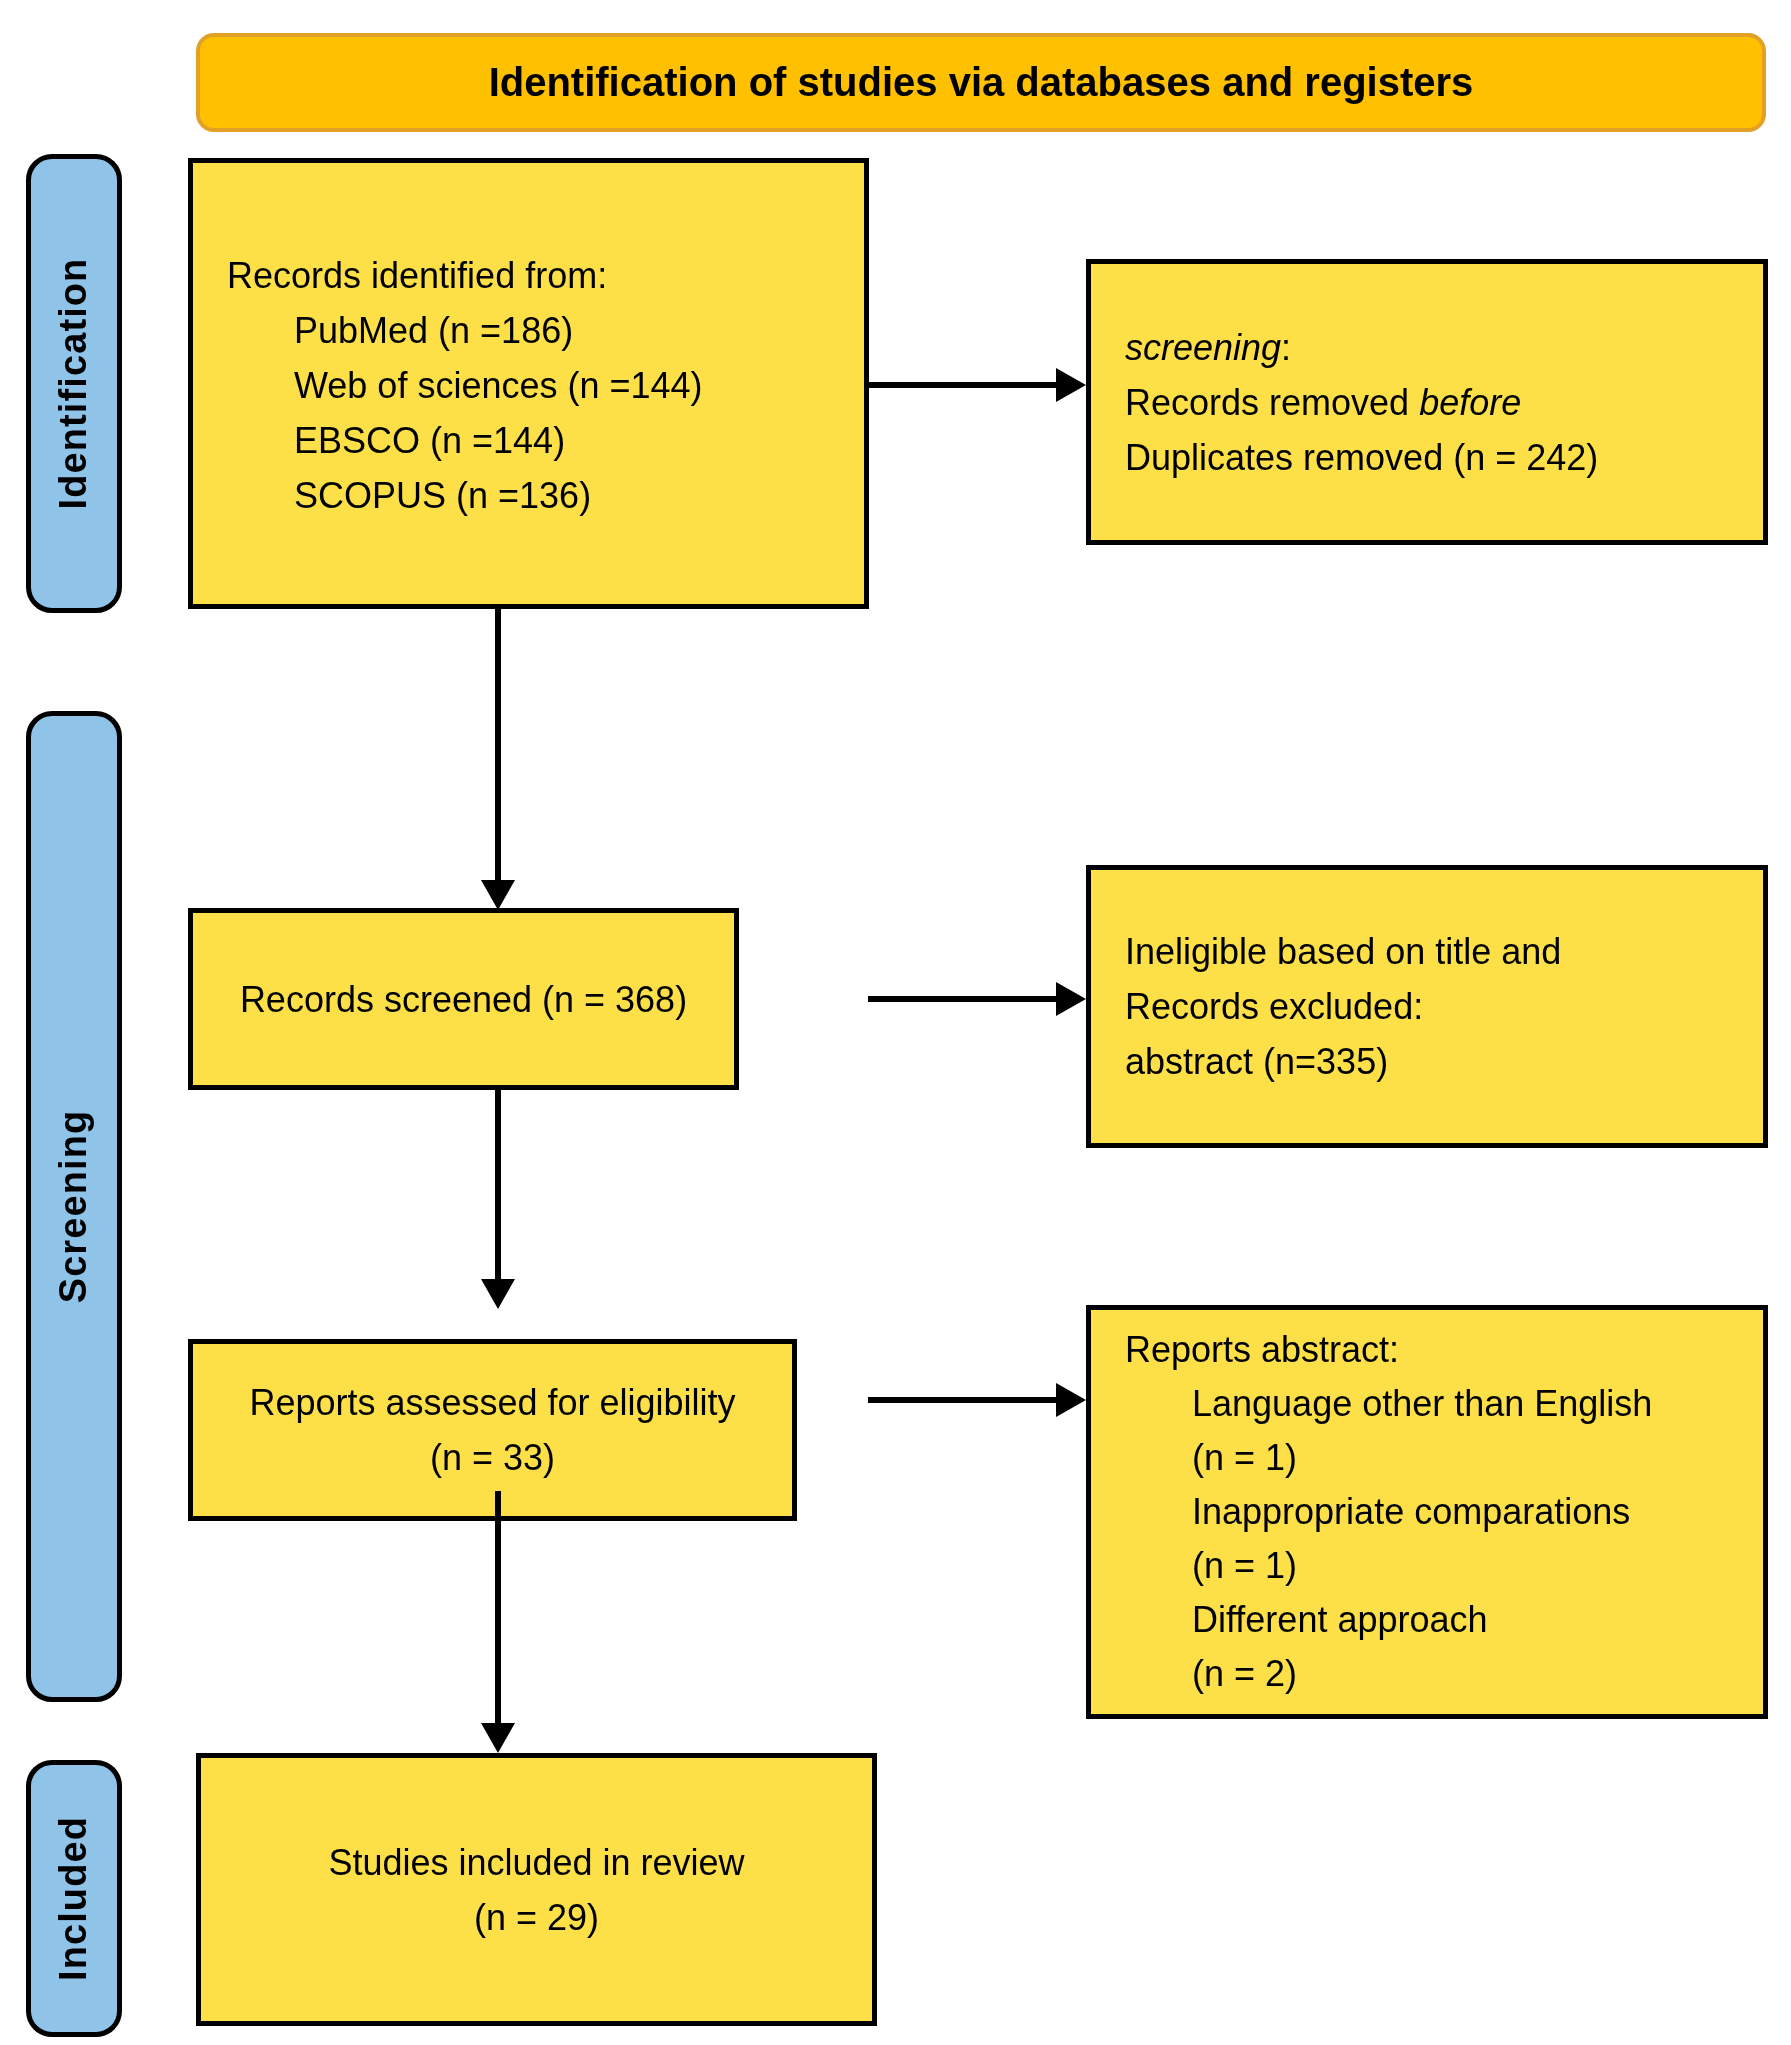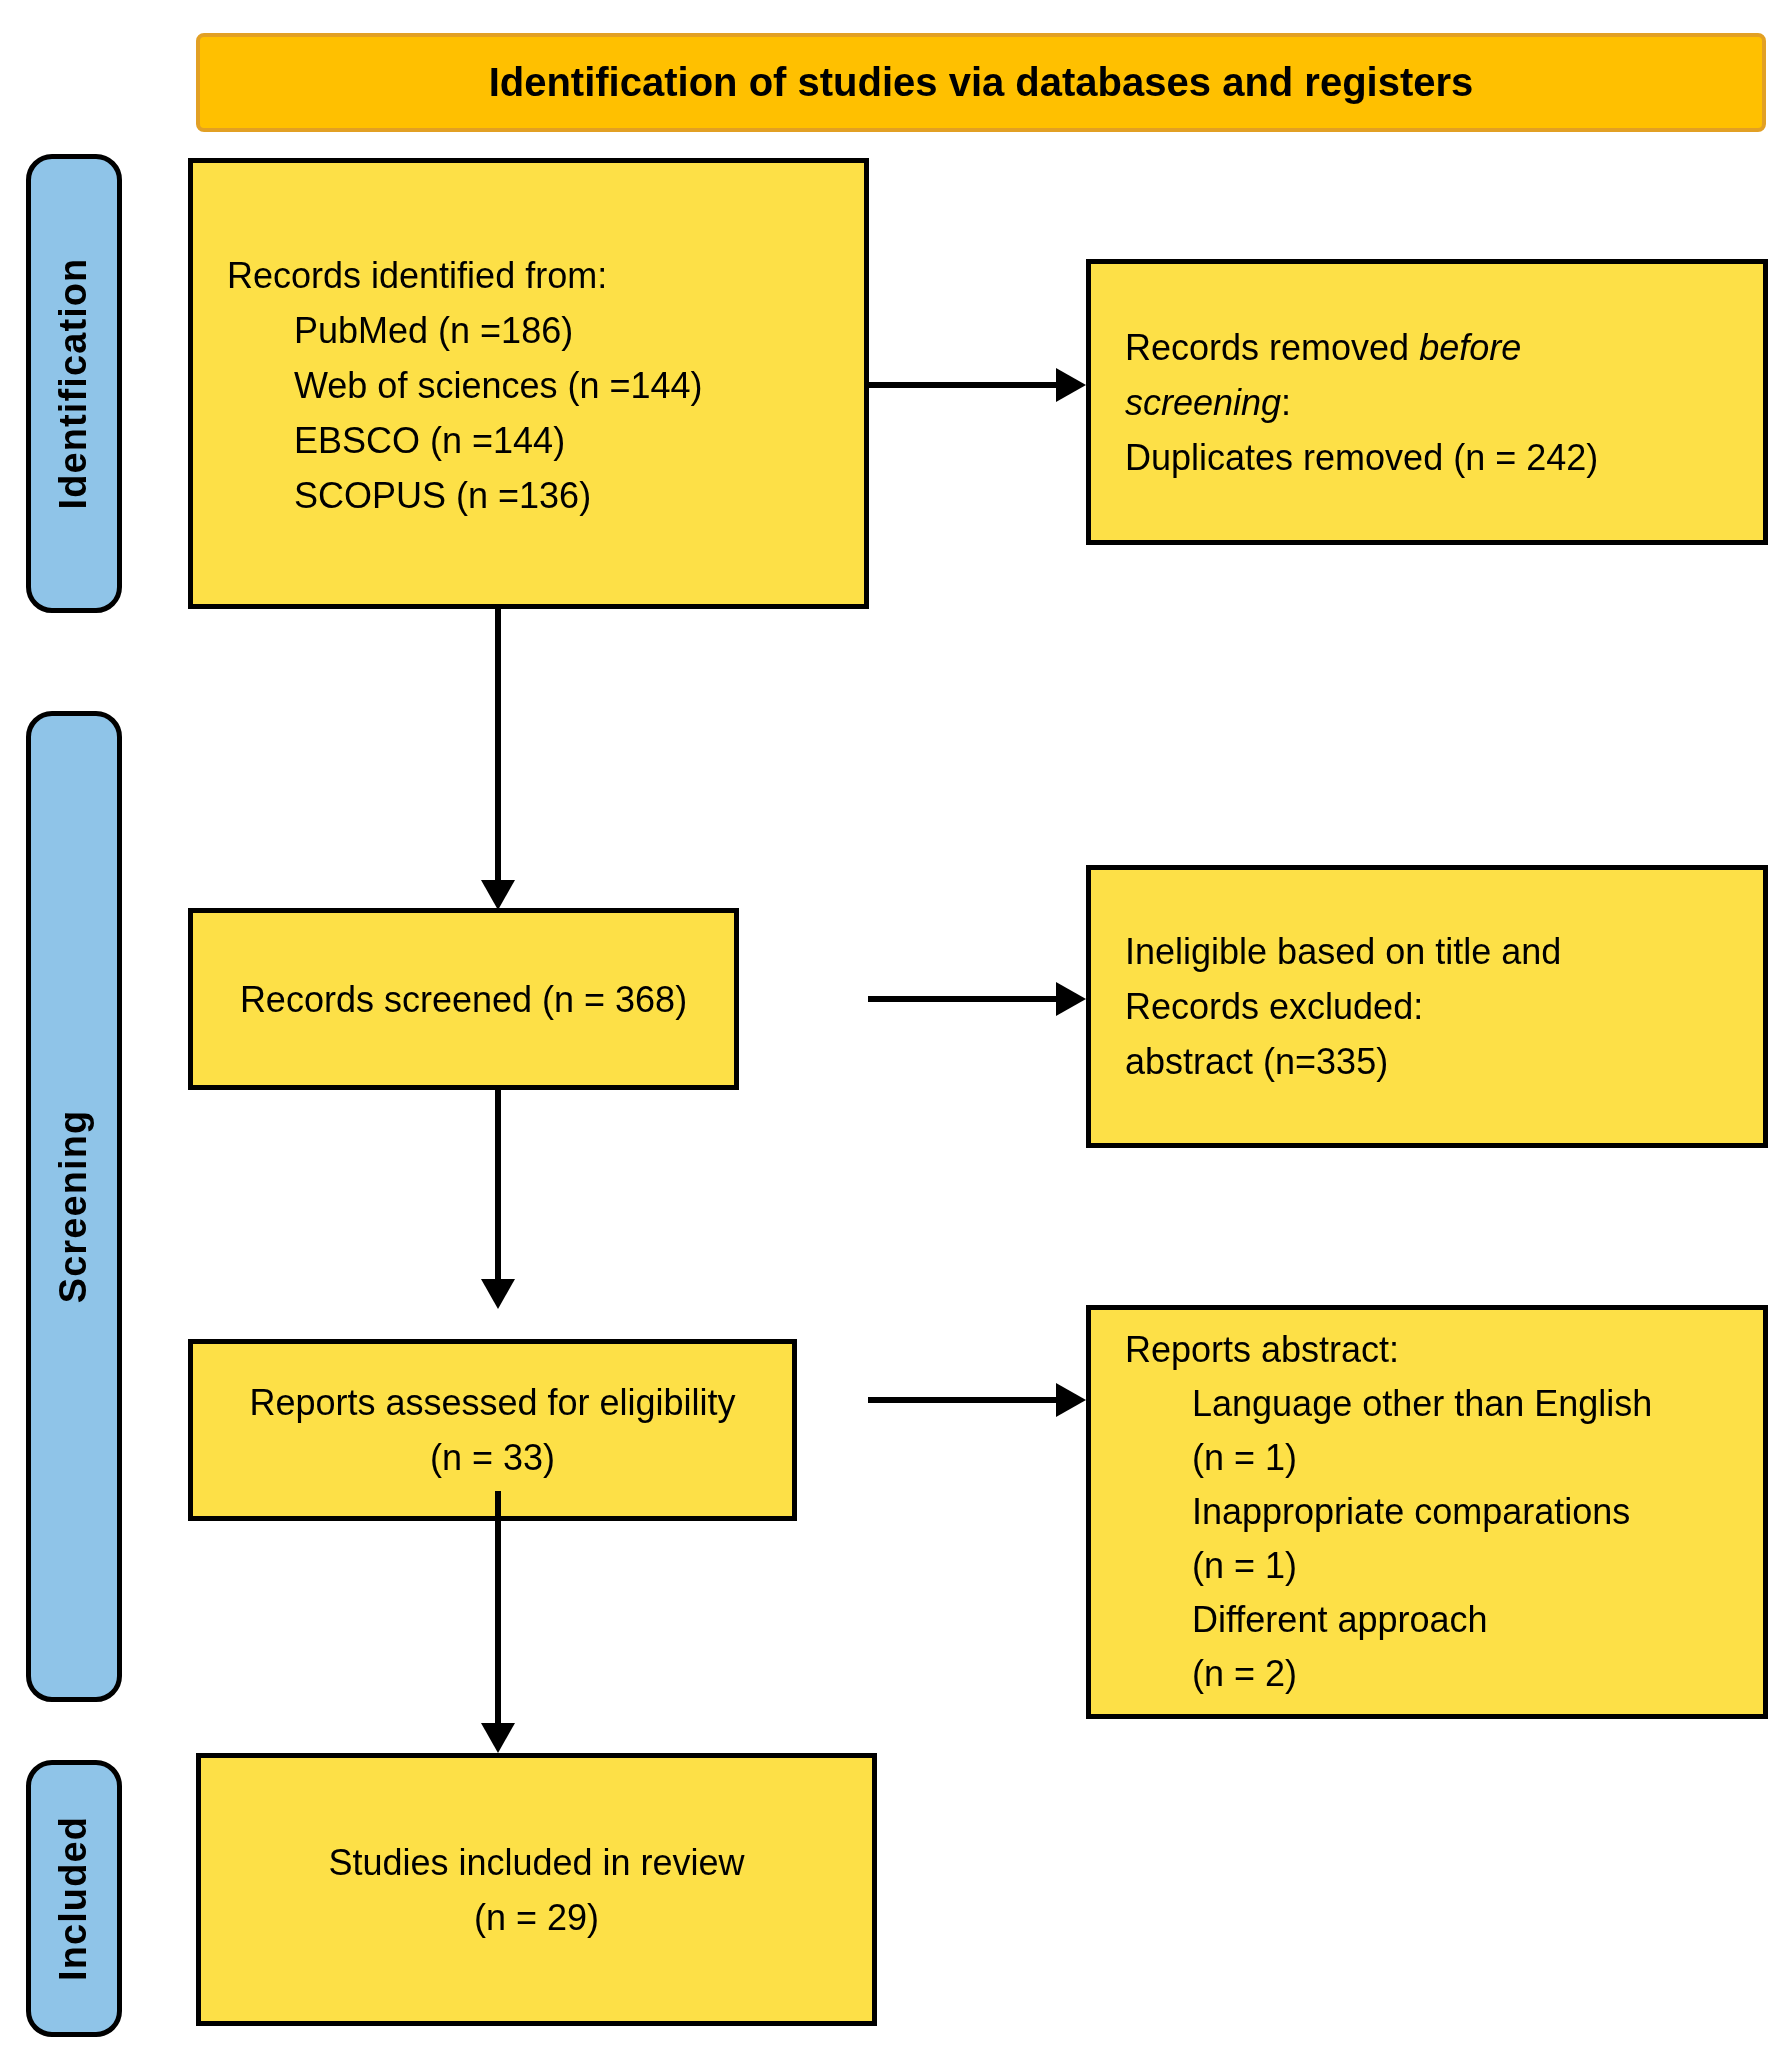--- a/index.html
+++ b/index.html
@@ -11,21 +11,21 @@
     font-family: "Liberation Sans", sans-serif;
     color: #000000;
     overflow: hidden;
   }
   .banner {
     position: absolute;
     left: 196px; top: 33px;
     width: 1570px; height: 99px;
     background: #FFC000;
     border: 4.6px solid #E2A024;
-    border-radius: 8px;
+    border-radius: 18px;
     box-sizing: border-box;
     display: flex; align-items: center; justify-content: center;
     font-size: 40px; font-weight: bold;
   }
   .vlabel {
     position: absolute;
     left: 25.6px;
     width: 96px;
     background: #8FC4E8;
     border: 5.7px solid #000000;
@@ -88,24 +88,24 @@
   <div class="node" style="left:188px; top:158px; width:681px; height:451px; padding:85px 17px 0 34px;">
     <div>Records identified from:</div>
     <div class="indent">PubMed (n =186)</div>
     <div class="indent">Web of sciences (n =144)</div>
     <div class="indent">EBSCO (n =144)</div>
     <div class="indent">SCOPUS (n =136)</div>
   </div>
 
   <div class="node flexcenter" style="left:1086px; top:259px; width:682px; height:286px; padding:0 23px 0 34px;">
     <div>
-      <span>Records removed </span><i>before</i>
+      <i>screening</i><span>:</span>
     </div>
     <div>
-      <i>screening</i><span>:</span>
+      <span>Records removed </span><i>before</i>
     </div>
     <div>Duplicates removed (n = 242)</div>
   </div>
 
   <div class="node flexcenter centertext" style="left:188px; top:908px; width:551px; height:182px;">
     <div>Records screened (n = 368)</div>
   </div>
 
   <div class="node flexcenter" style="left:1086px; top:865px; width:682px; height:283px; padding:0 23px 0 34px;">
     <div>Ineligible based on title and</div>

